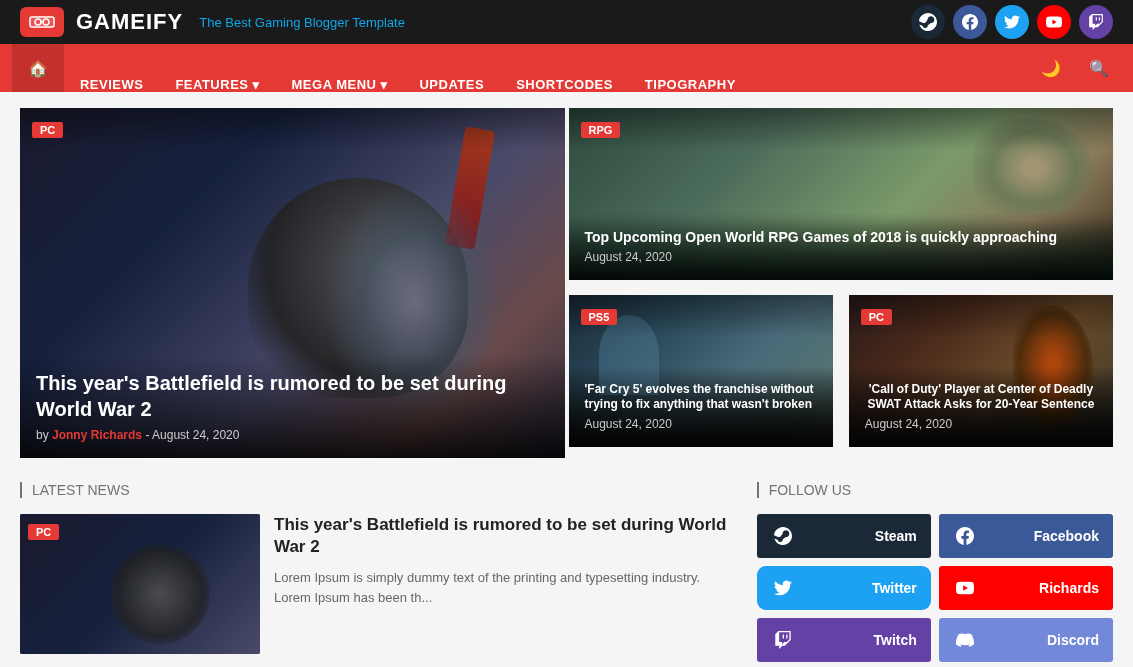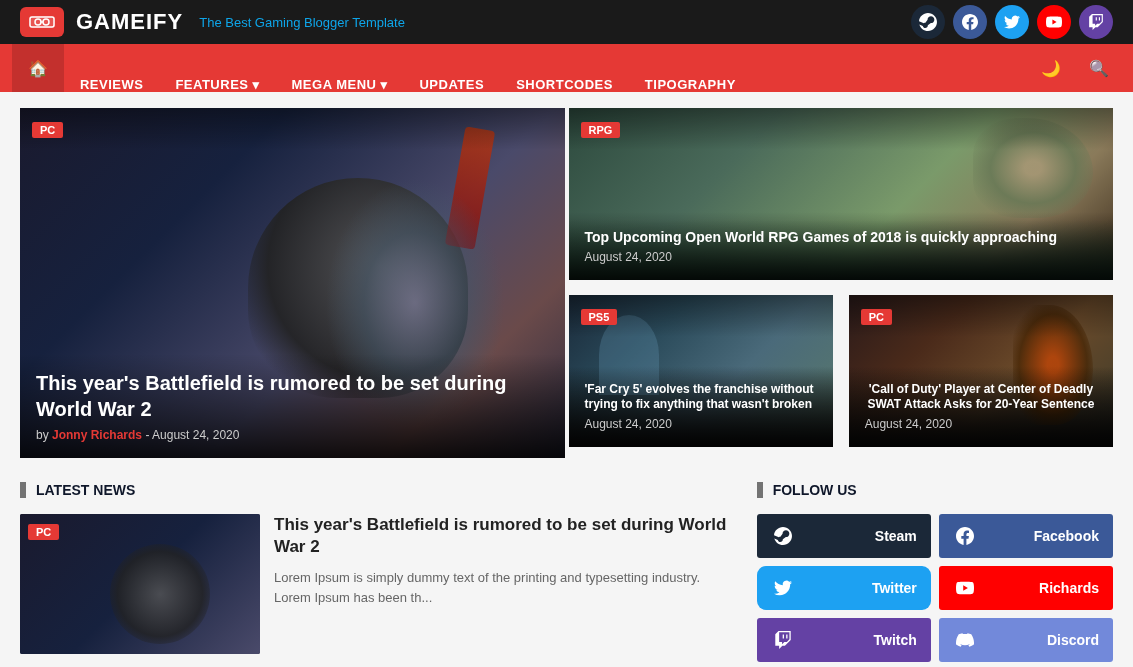--- a/index.html
+++ b/index.html
@@ -225,24 +225,24 @@
 
     
     .bottom-section {
       display: grid;
       grid-template-columns: 2fr 1fr;
       gap: 24px;
     }
 
     .section-title {
       font-size: 14px;
-      font-weight: 700;
+      font-weight: 400;
       text-transform: uppercase;
-      color: #0f172a;
-      border-left: 6px solid #737373;
+      color: #737373;
+      border-left: 2px solid #737373;
       padding-left: 10px;
       margin-bottom: 16px;
     }
 
     
     .news-item {
       display: flex;
       gap: 14px;
       align-items: flex-start;
     }

